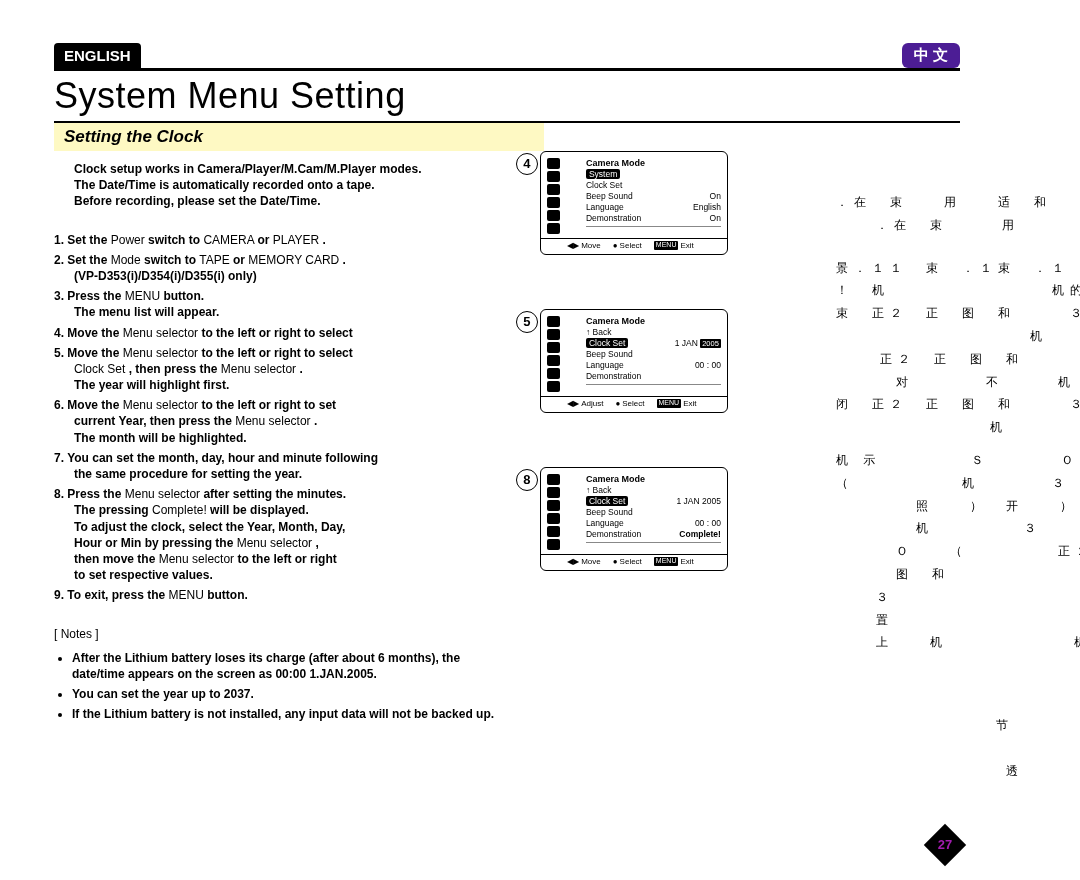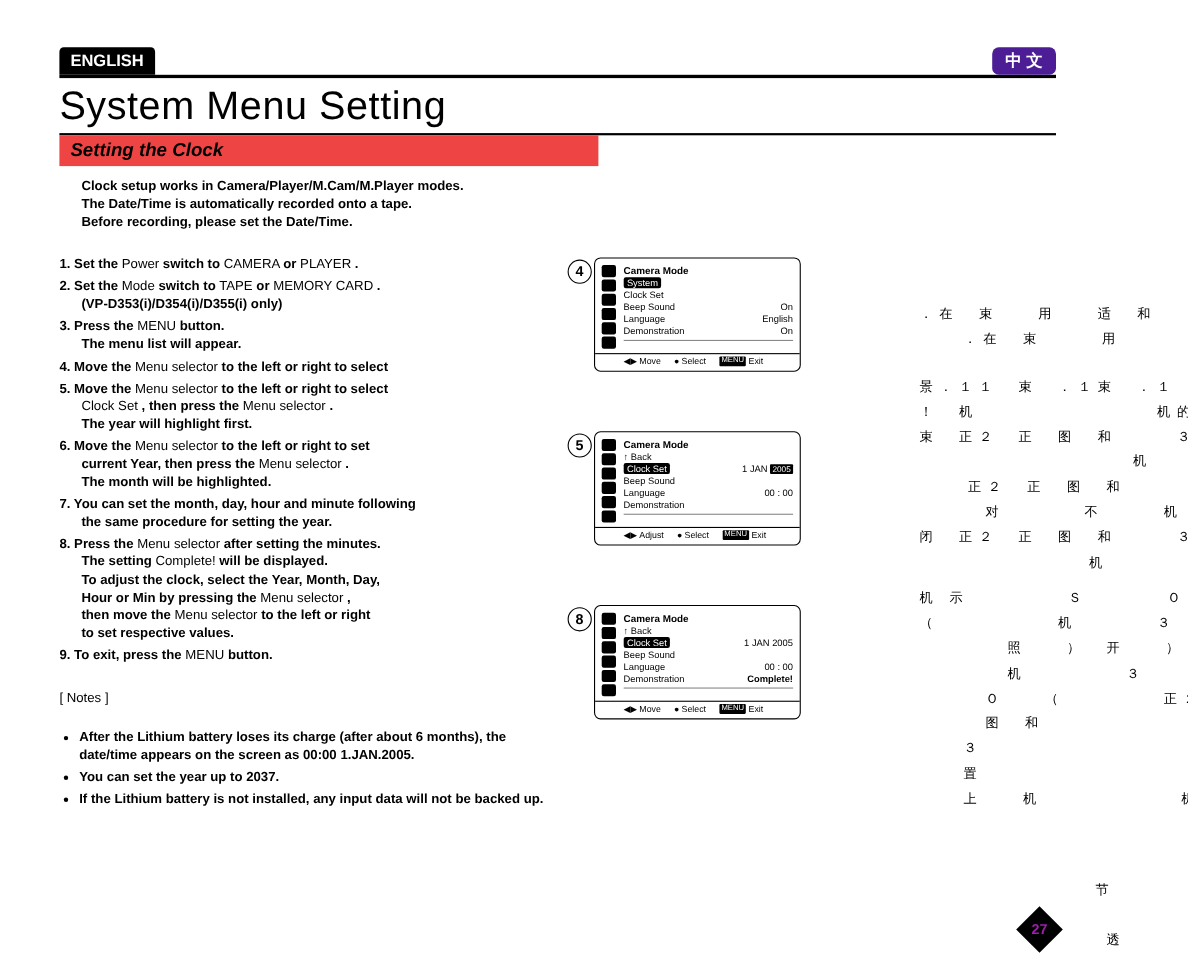--- a/index.html
+++ b/index.html
@@ -3,32 +3,32 @@
 <meta charset="utf-8">
 <style>
   body { margin:0; padding:0; font-family: Arial, Helvetica, sans-serif; background:#fff; }
   .page { width:1008px; height:880px; position:relative; padding:42px 48px 0 54px; box-sizing:border-box; }
   .langTag { display:inline-block; background:#000; color:#fff; font-weight:bold; font-size:15px; padding:4px 10px; border-radius:4px 4px 0 0; }
   .langBar { border-bottom:3px solid #000; margin-top:2px; margin-bottom:4px; height:24px; display:flex; justify-content:space-between; align-items:flex-end; }
   .cnTag { background:#4c1d95; color:#fff; font-weight:bold; font-size:15px; padding:3px 12px; border-radius:6px; }
   .title { font-size:36px; font-weight:normal; letter-spacing:0.5px; margin:4px 0 2px 0; }
   .hr1 { border-top:2px solid #000; margin:4px 0 0 0; }
   .subBar { display:flex; align-items:center; }
-  .subTitle { flex:0 0 470px; background:#ef4444; font-style:italic; font-weight:bold; font-size:17px; padding:4px 10px; }
-  .cols { display:flex;align-items:flex-end; }
+  .subTitle { flex:0 0 470px; background:#fef9c3; font-style:italic; font-weight:bold; font-size:17px; padding:4px 10px; }
+  .cols { display:flex; }
   .left { width:540px; font-size:12px; line-height:1.35; padding-right:6px; }
   .left b { font-weight:bold; }
   .indent { padding-left:20px; }
   .step { margin-top:4px; }
-  ul.notes { padding-left:18px; margin:20px 0; font-size:12px; }
+  ul.notes { padding-left:18px; margin:8px 0; font-size:12px; }
   ul.notes li { margin-bottom:4px; }
   .right { width:500px; font-size:12px; padding-left:22px; position:relative; }
   .marker { position:absolute; left:-22px; width:20px; height:20px; border:1.5px solid #000; border-radius:50%; text-align:center; font-size:13px; line-height:19px; font-weight:bold; background:#fff; }
   .lcd { width:186px; border:1.5px solid #000; border-radius:6px; font-size:9px; margin-bottom:14px; position:absolute; }
-  .lcdBody { display:flex; padding:6px 6px 2px 6px; }
+  .lcdBody { display:flex; padding:6px 6px 2px 6px;gap:19px; }
   .iconCol { width:16px; display:flex; flex-direction:column; gap:2px; }
   .iconBox { width:13px; height:11px; background:#000; border-radius:2px; }
   .menuCol { flex:1; padding-left:4px; }
   .menuTitle { font-weight:bold; font-size:9px; }
   .menuRow { display:flex; justify-content:space-between; font-size:8.5px; padding:0.5px 0; }
   .isel { background:#000; color:#fff; display:inline-block; padding:0 3px; border-radius:2px; font-size:8.5px; }
   .lcdFoot { border-top:1px solid #000; margin:2px 0 0 0; padding:2px 0 4px 26px; display:flex; gap:12px; font-size:8px; align-items:center; }
   .fk { display:inline-flex; align-items:center; gap:2px; }
   .fbox { display:inline-block; min-width:18px; height:9px; background:#000; color:#fff; font-size:7px; text-align:center; border-radius:1px; padding:0 2px; }
   .dateTag { background:#000; color:#fff; font-size:7.5px; padding:0 2px; border-radius:1px; }
@@ -121,21 +121,21 @@
       </div>
       <div class="step">
         <b>7. You can set the month, day, hour and minute following</b>
         <div class="indent"><b>the same procedure for setting the year.</b></div>
       </div>
       <div class="step">
         <b>8. Press the</b>
         <span>Menu selector</span>
         <b>after setting the minutes.</b>
         <div class="indent">
-          <b>The setting</b>
+          <b>The pressing</b>
           <span>Complete!</span>
           <b>will be displayed.</b>
         </div>
         <div class="indent">
           <b>To adjust the clock, select the Year, Month, Day,</b><br>
           <b>Hour or Min by pressing the</b>
           <span>Menu selector</span>
           <b>,</b><br>
           <b>then move the</b>
           <span>Menu selector</span>

